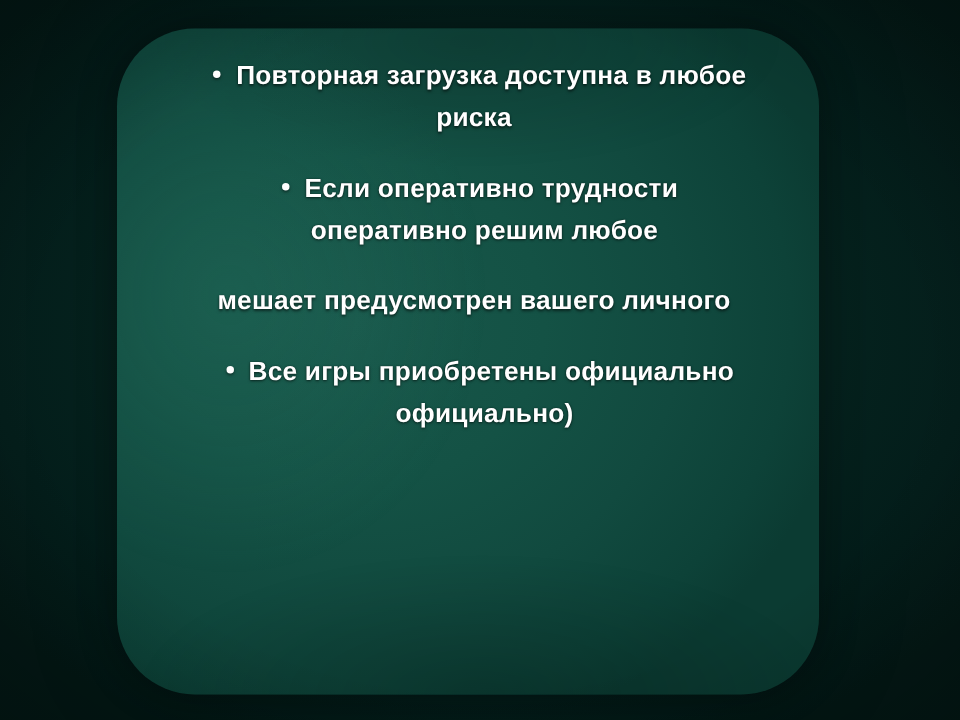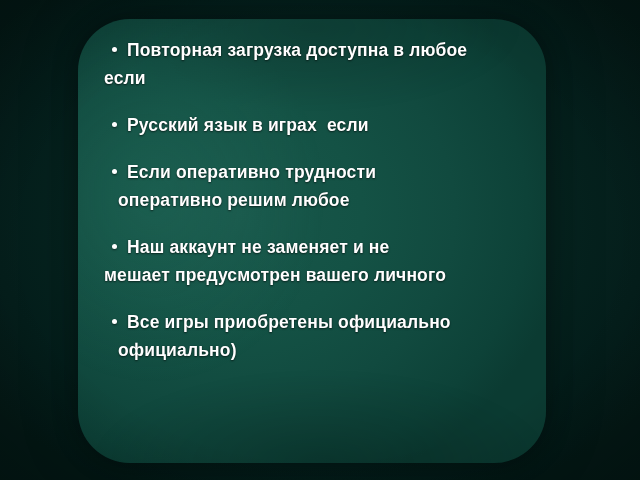--- a/index.html
+++ b/index.html
@@ -49,20 +49,21 @@
       radial-gradient(ellipse 240px 260px at 16% 40%, rgba(60,150,128,0.16) 0%, rgba(60,150,128,0.06) 45%, rgba(0,0,0,0) 72%),
       radial-gradient(ellipse 300px 120px at 50% 2%, rgba(0,0,0,0.16) 0%, rgba(0,0,0,0) 70%),
       radial-gradient(ellipse 320px 130px at 52% 100%, rgba(0,0,0,0.20) 0%, rgba(0,0,0,0) 72%);
     pointer-events: none;
   }
 
   #bullet-list {
     position: relative;
     z-index: 2;
     padding: 17px 18px 0 26px;
+    text-align: center;
   }
 
   .bullet-item {
     margin: 0 0 19px 0;
   }
   .bullet-item:last-child { margin-bottom: 4px; }
 
   .line {
     color: #ffffff;
     font-size: 17.5px;
@@ -100,34 +101,32 @@
 </style>
 </head>
 <body>
 
 <div id="slide">
   <div id="card">
     <div id="bullet-list">
 
       <div class="bullet-item">
         <div class="line first"><span class="dot"></span><span>Повторная загрузка доступна в любое</span></div>
-        <div class="line cont"><span>если</span></div>
+        <div class="line cont"><span>риска</span></div>
       </div>
 
       <div class="bullet-item">
-        <div class="line first"><span class="dot"></span><span>Русский язык в играх  если</span></div>
       </div>
 
       <div class="bullet-item">
         <div class="line first"><span class="dot"></span><span>Если оперативно трудности</span></div>
         <div class="line cont-indent"><span>оперативно решим любое</span></div>
       </div>
 
       <div class="bullet-item">
-        <div class="line first"><span class="dot"></span><span>Наш аккаунт не заменяет и не</span></div>
         <div class="line cont"><span>мешает предусмотрен вашего личного</span></div>
       </div>
 
       <div class="bullet-item">
         <div class="line first"><span class="dot"></span><span>Все игры приобретены официально</span></div>
         <div class="line cont-indent"><span>официально)</span></div>
       </div>
 
     </div>
   </div>

